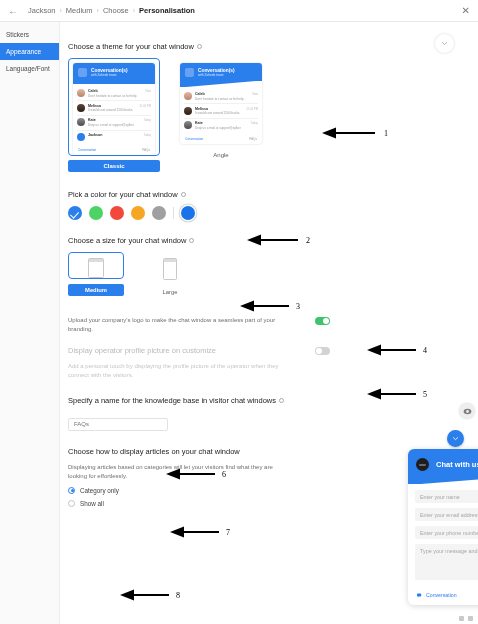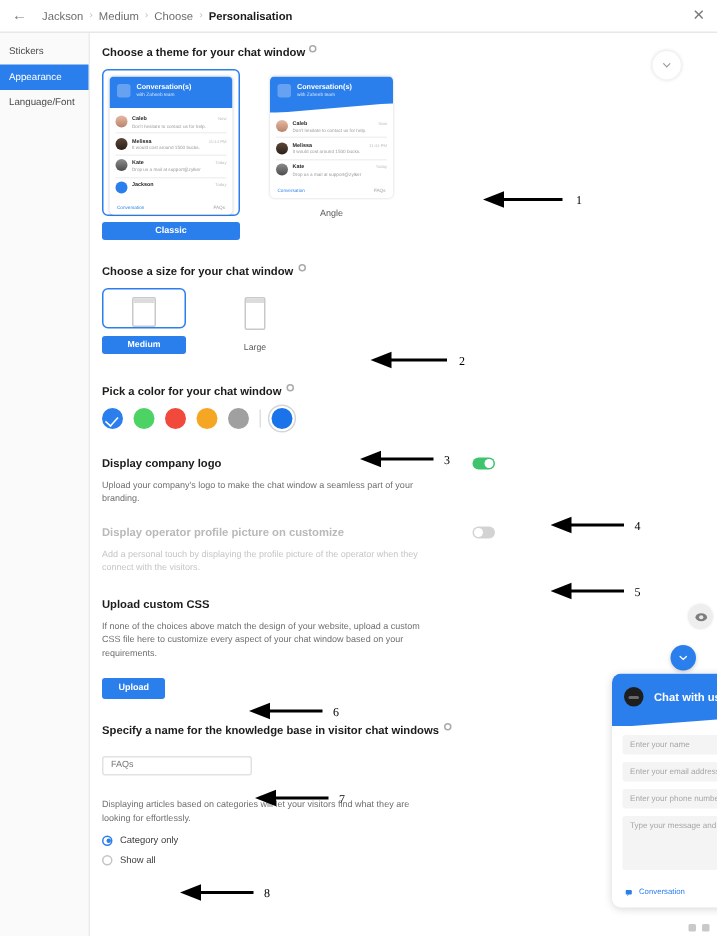--- a/index.html
+++ b/index.html
@@ -33,22 +33,22 @@
     font-size:6.5px; color:#4a4a4a; padding:5px 6px; cursor:pointer; white-space:nowrap;
   }
   .side-item.active { background:#2b7fec; color:#fff; }
 
   .content {
     flex:1; position:relative; padding: 8px 0 0 8px; overflow:hidden; background:#fff;
   }
 
   .section { margin-bottom: 12px; }
   .sec-title {
-    font-size:7.5px; font-weight:bold; color:#1c1c1c; margin-bottom:7px;
-    display:flex; align-items:flex-start; gap:3px;
+    font-size:7.5px; font-weight:normal; color:#1c1c1c; margin-bottom:7px;
+    display:flex; align-items:center; gap:3px;margin-top:12px;
   }
   .info-i {
     display:inline-block; width:5px; height:5px; border:0.6px solid #a9a9a9;
     border-radius:50%; position:relative; top:-0.5px;
   }
   .sec-desc { font-size:6px; color:#6f6f6f; line-height:1.5; margin-bottom:6px; max-width:218px;}
 
   
   .theme-row { display:flex; gap:15px; align-items:flex-start; }
   .theme-card { width:92px; cursor:pointer; }
@@ -336,20 +336,36 @@
           </div>
         </div>
 
         <div class="chev-btn">
           <svg viewBox="0 0 10 10">
               <path d="M2 3.5 L5 6.5 L8 3.5" stroke="#9a9a9a" stroke-width="1.1" fill="none" stroke-linecap="round"></path>
             </svg>
         </div>
       </div>
 
+      <div class="section" style="margin-top:18px;">
+        <div class="sec-title">
+          <span>Pick a color for your chat window</span>
+          <span class="info-i"></span>
+        </div>
+        <div class="color-row">
+          <span class="swatch checked" style="background:#2b7fec"></span>
+          <span class="swatch" style="background:#4cd364"></span>
+          <span class="swatch" style="background:#f1493c"></span>
+          <span class="swatch" style="background:#f5a623"></span>
+          <span class="swatch" style="background:#a0a0a0"></span>
+          <span class="swatch-divider"></span>
+          <span class="swatch ringed" style="background:#1a73e8"></span>
+        </div>
+      </div>
+
       <div class="section" style="margin-top:16px;">
         <div class="sec-title">
           <span>Choose a size for your chat window</span>
           <span class="info-i"></span>
         </div>
         <div class="size-row">
           <div class="size-card selected">
             <div class="size-frame">
               <div class="size-shape"></div>
             </div>
@@ -357,67 +373,46 @@
           </div>
           <div class="size-card">
             <div class="size-frame">
               <div class="size-shape lg"></div>
             </div>
             <div class="size-label">Large</div>
           </div>
         </div>
       </div>
 
-      <div class="section" style="margin-top:18px;">
-        <div class="sec-title">
-          <span>Pick a color for your chat window</span>
-          <span class="info-i"></span>
-        </div>
-        <div class="color-row">
-          <span class="swatch checked" style="background:#2b7fec"></span>
-          <span class="swatch" style="background:#4cd364"></span>
-          <span class="swatch" style="background:#f1493c"></span>
-          <span class="swatch" style="background:#f5a623"></span>
-          <span class="swatch" style="background:#a0a0a0"></span>
-          <span class="swatch-divider"></span>
-          <span class="swatch ringed" style="background:#1a73e8"></span>
-        </div>
-      </div>
-
       <div class="section toggle-sec" style="margin-top:18px;">
-        <div class="sec-title">Display company logo</div>
         <div class="sec-desc">Upload your company's logo to make the chat window a seamless part of your branding.</div>
         <div class="switch">
             <span class="knob"></span>
           </div>
       </div>
 
       <div class="section toggle-sec disabled" style="margin-top:12px;">
         <div class="sec-title">Display operator profile picture on customize</div>
         <div class="sec-desc">Add a personal touch by displaying the profile picture of the operator when they connect with the visitors.</div>
         <div class="switch off">
             <span class="knob"></span>
           </div>
       </div>
 
-      <div class="section" style="margin-top:14px;">
-        <div class="sec-title">Upload custom CSS</div>
-        <div class="sec-desc">If none of the choices above match the design of your website, upload a custom CSS file here to customize every aspect of your chat window based on your requirements.</div>
-        <button class="btn-upload">Upload</button>
-      </div>
 
       <div class="section" style="margin-top:16px;">
         <div class="sec-title">
           <span>Specify a name for the knowledge base in visitor chat windows</span>
           <span class="info-i"></span>
         </div>
         <input class="text-input" type="text" placeholder="FAQs" style="">
       </div>
 
       <div class="section" style="margin-top:16px;">
+        <div class="sec-title">Choose how to display articles on your chat window</div>
         <div class="sec-desc" style="margin-bottom:2px;">Displaying articles based on categories will let your visitors find what they are looking for effortlessly.</div>
         <div class="radio-row">
           <span class="radio on"></span>
           <span class="radio-label">Category only</span>
         </div>
         <div class="radio-row">
           <span class="radio"></span>
           <span class="radio-label">Show all</span>
         </div>
       </div>

